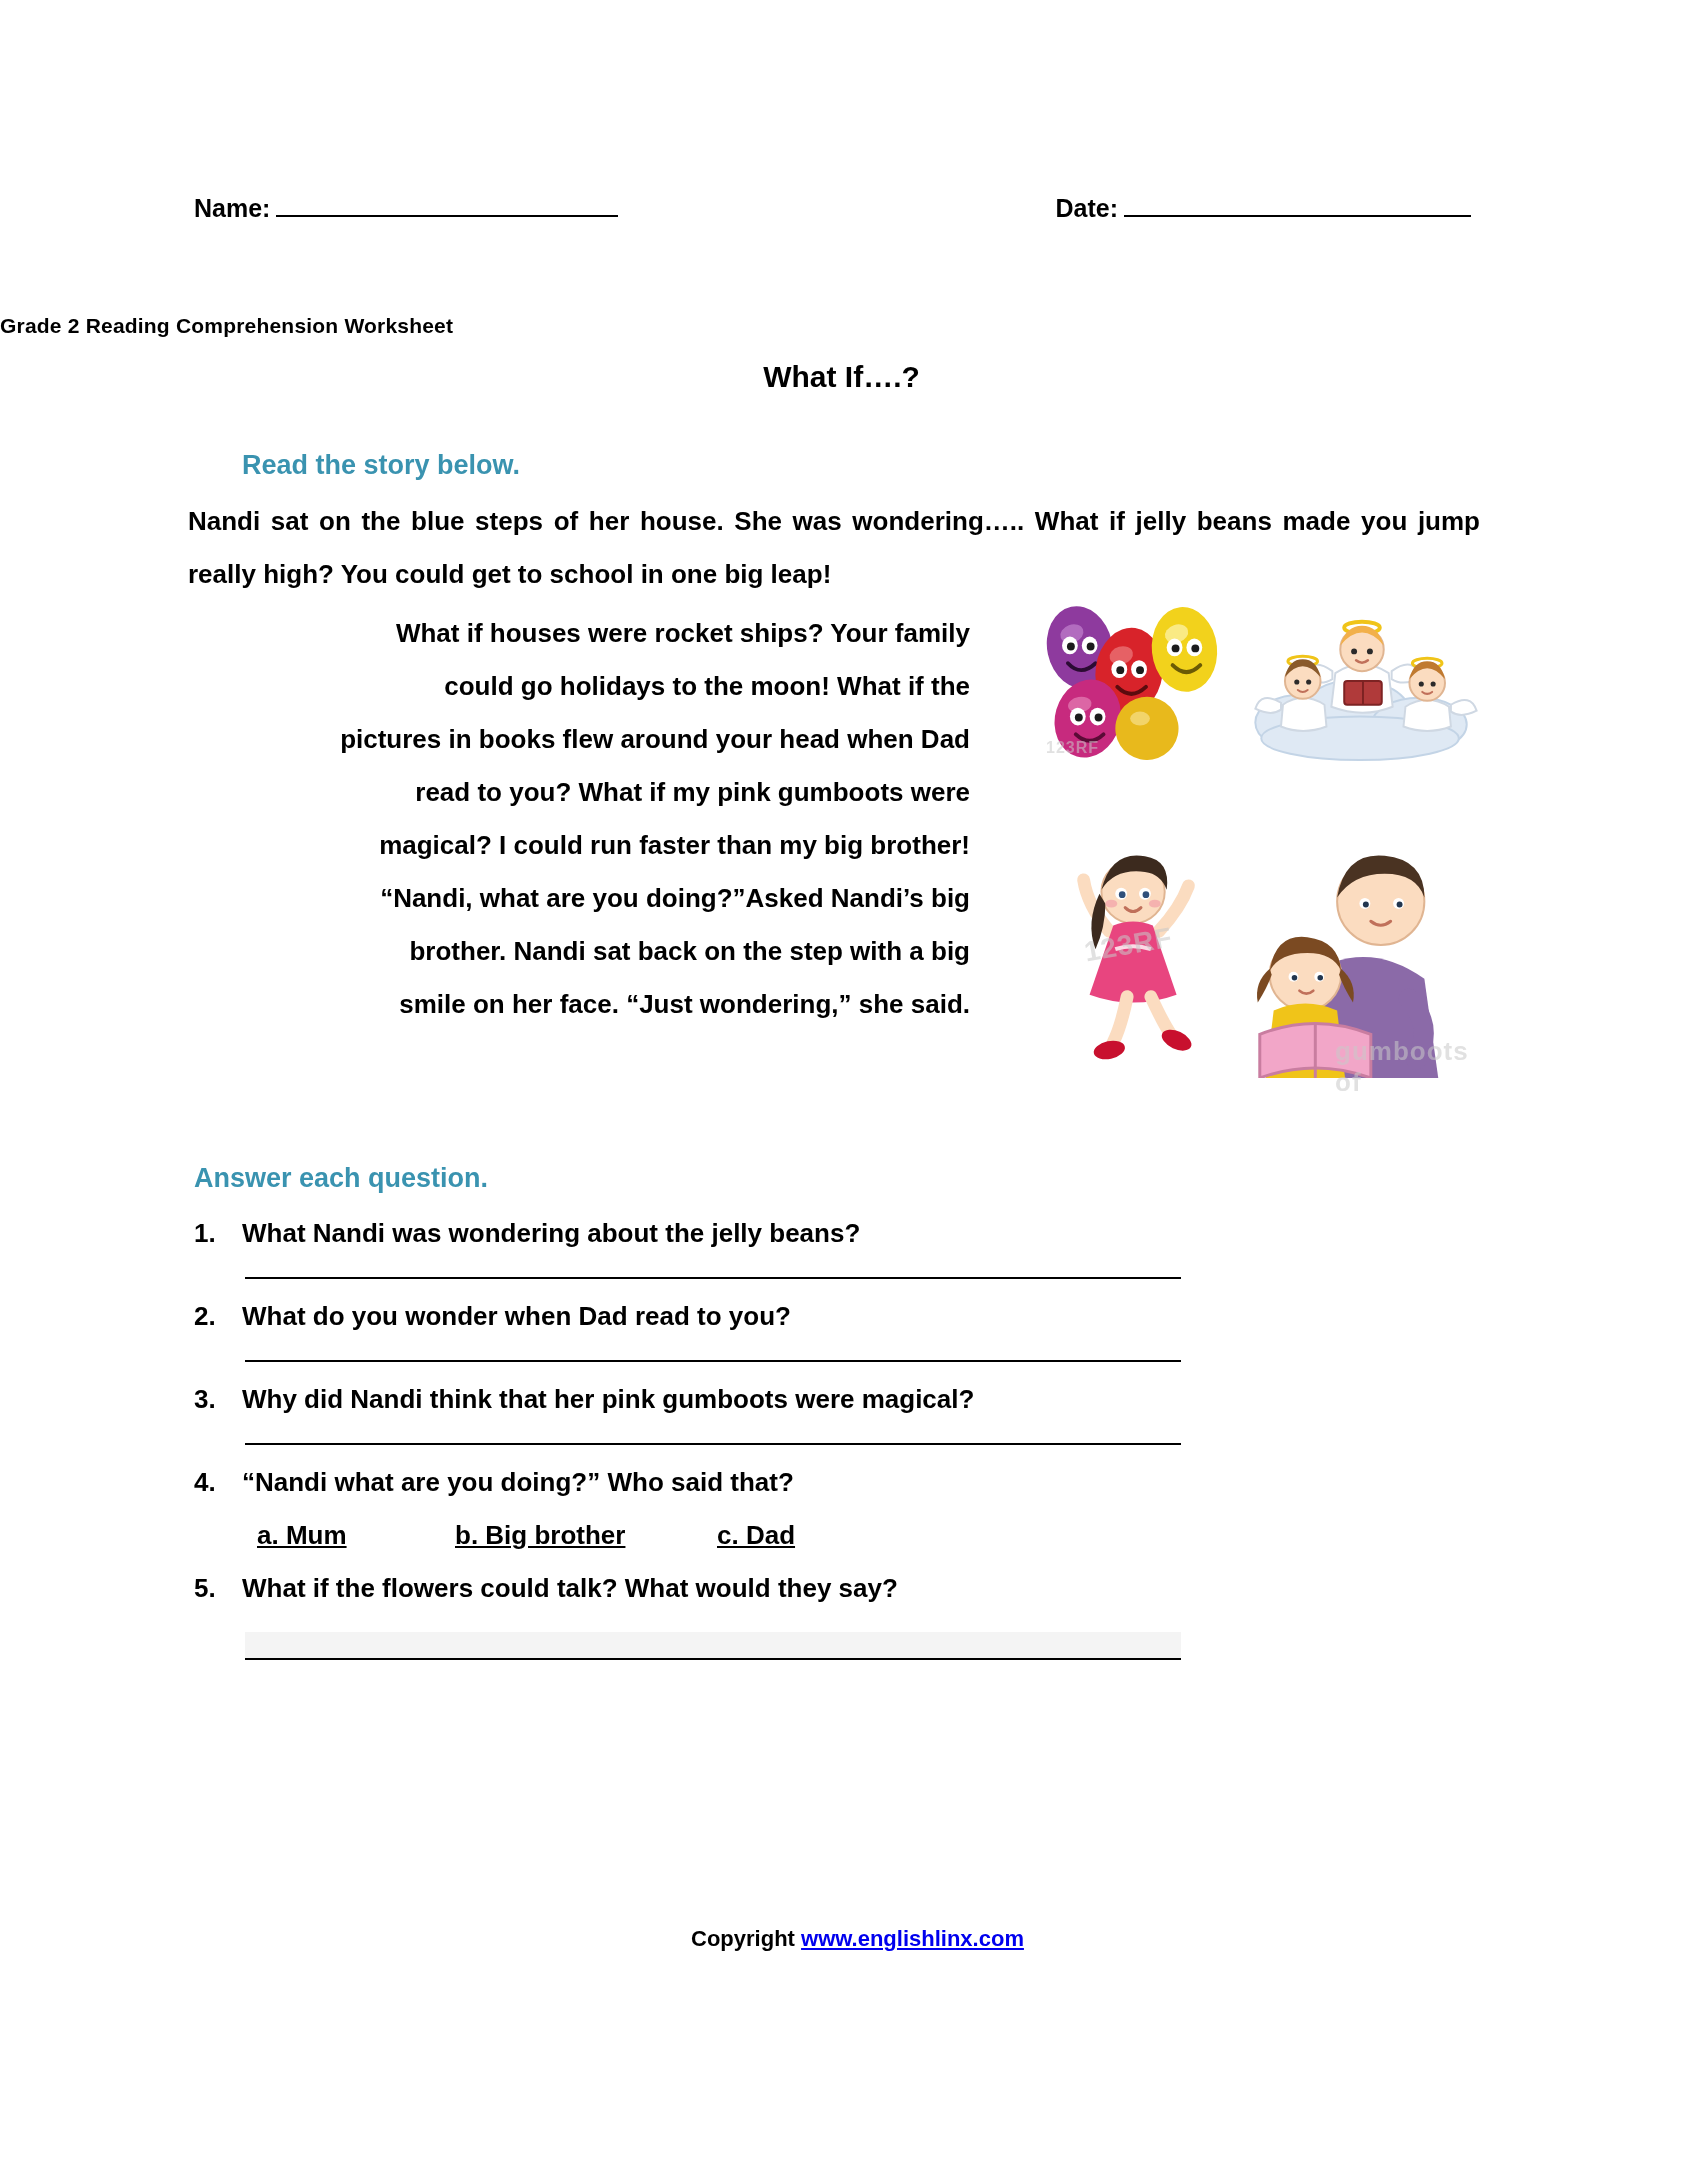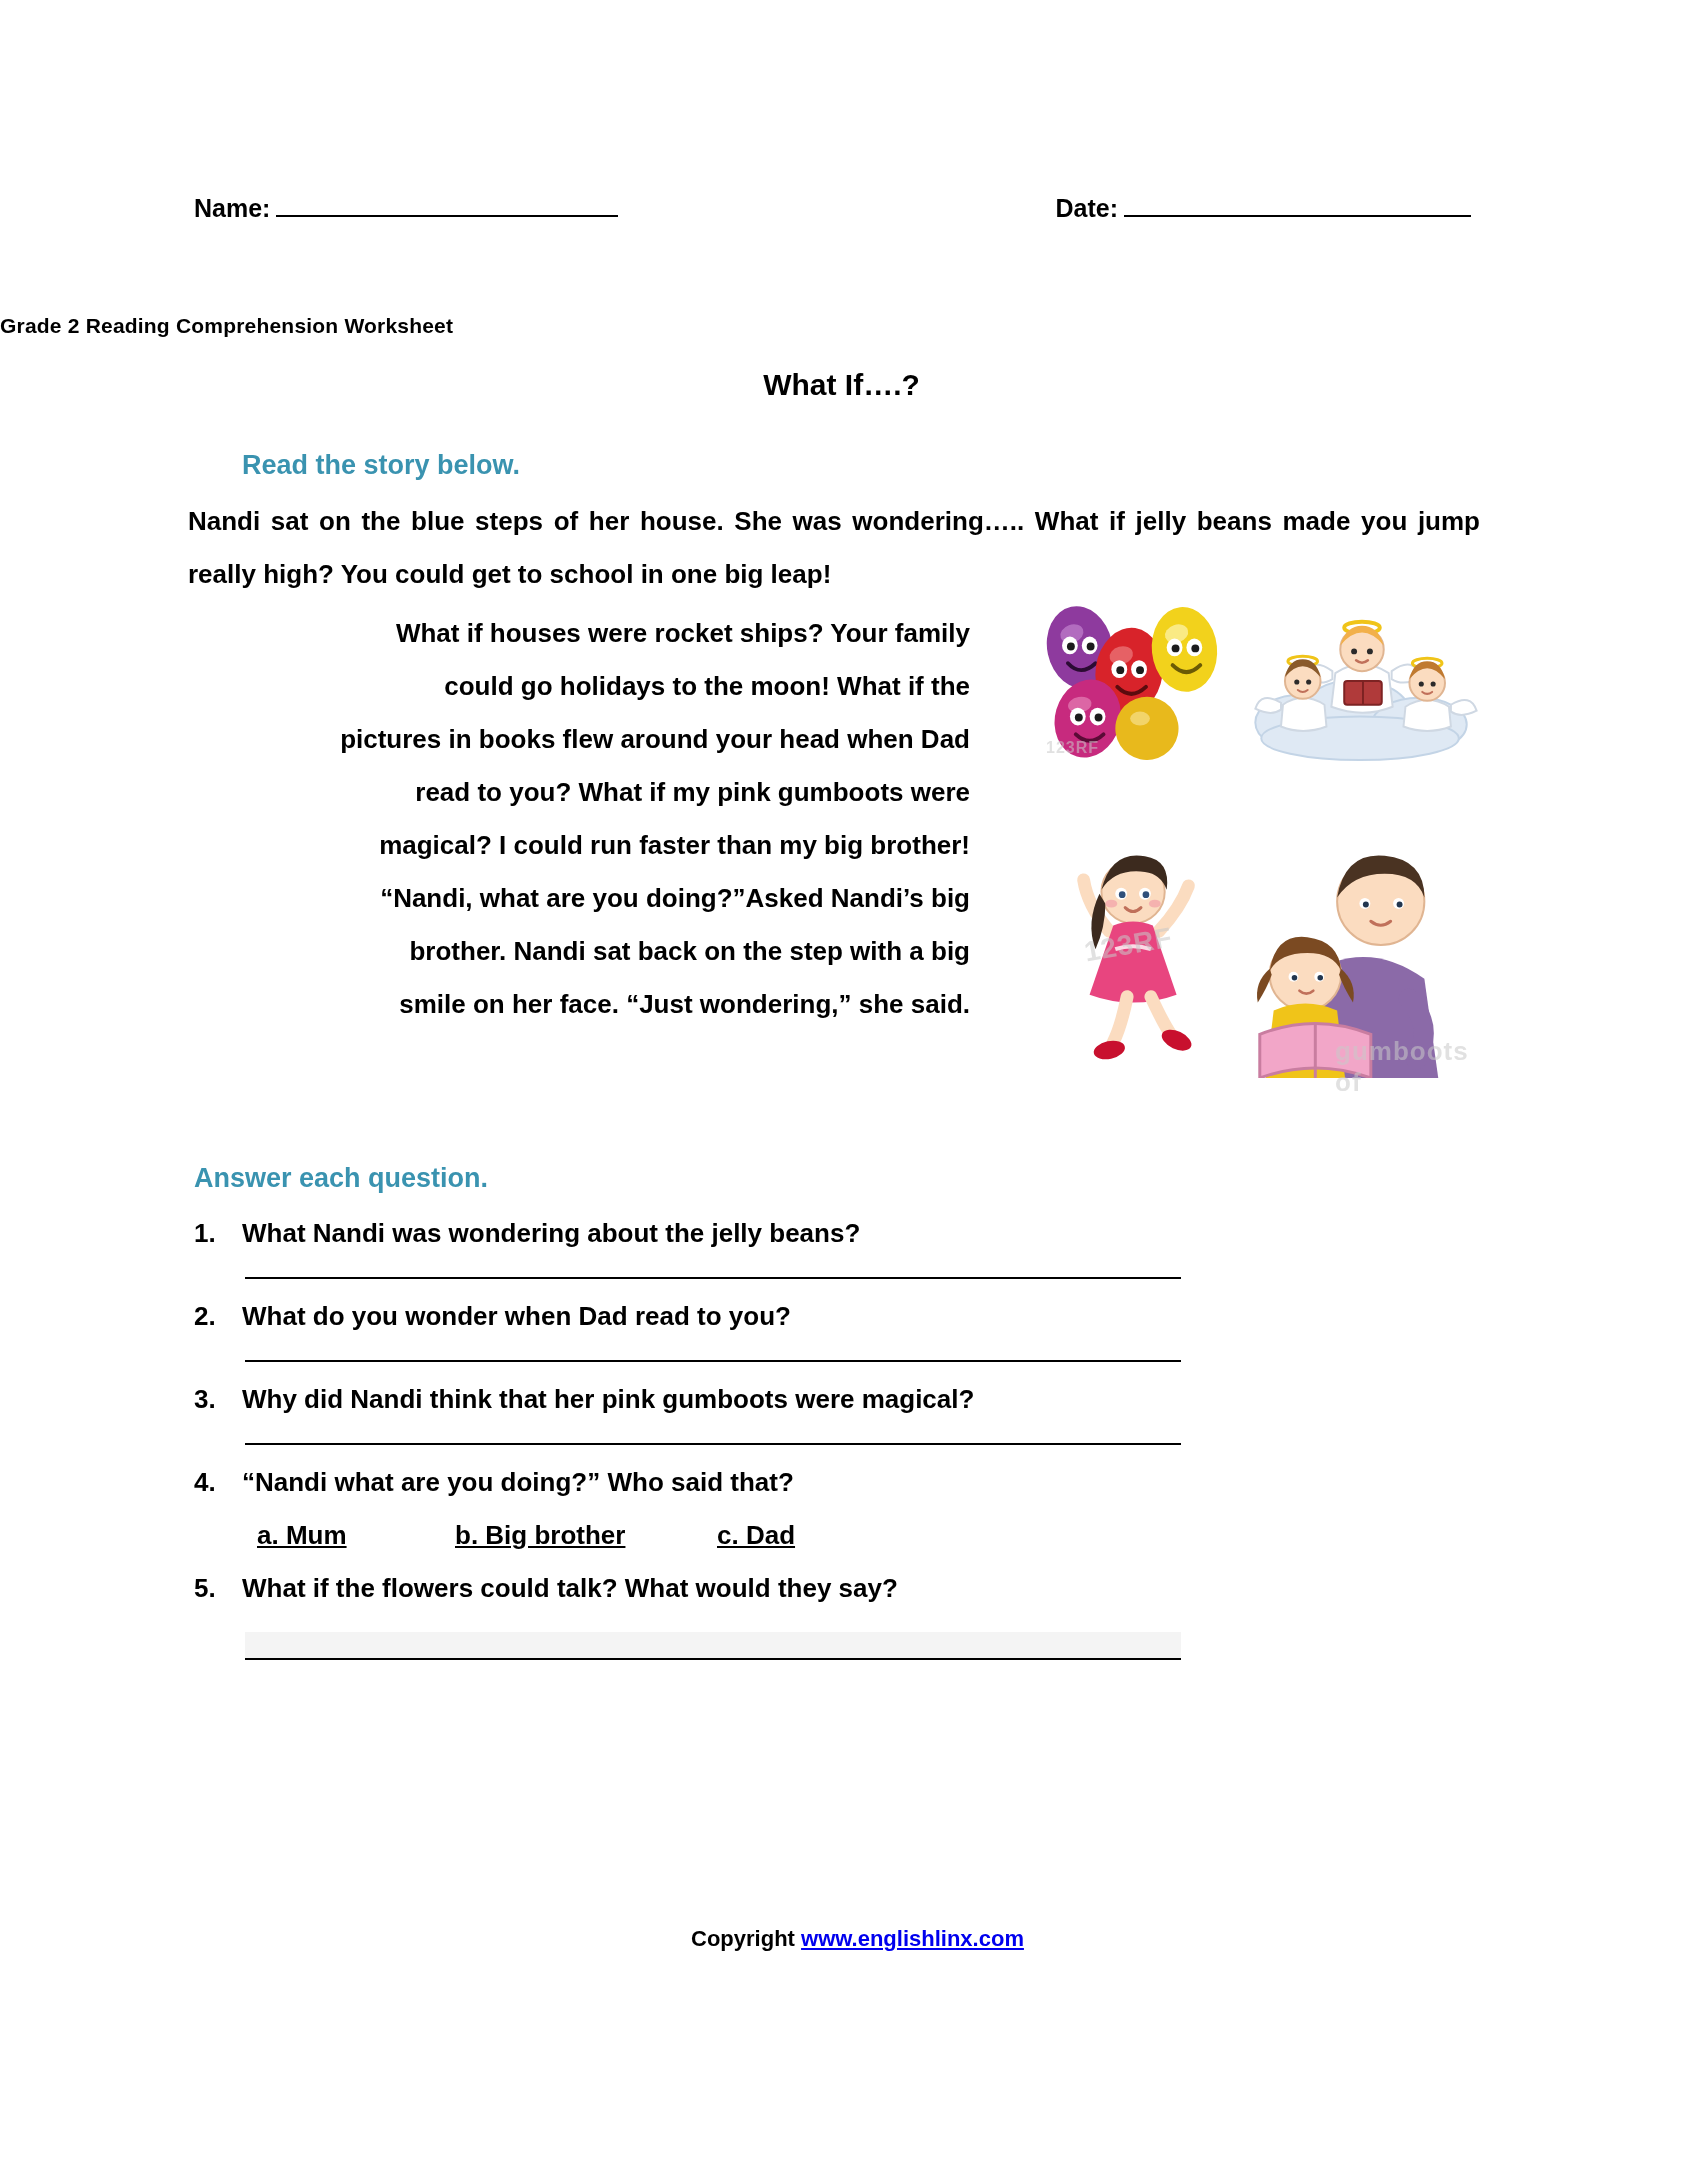--- a/index.html
+++ b/index.html
@@ -51,21 +51,21 @@
     left: 0;
     width: 1683px;
     text-align: left;
     font-size: 21px;
     font-weight: bold;
     letter-spacing: 0.2px;
     margin-top: 40px;
   }
   .subtitle {
     position: absolute;
-    top: 368px;
+    top: 360px;
     left: 0;
     width: 1683px;
     text-align: center;
     font-size: 30px;
     font-weight: bold;
   }
 
   
   .section-head {
     position: absolute;

